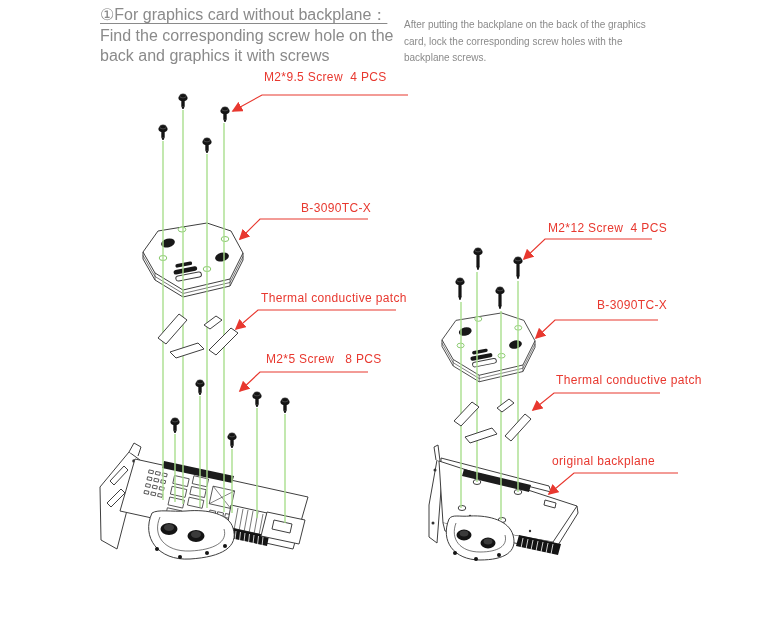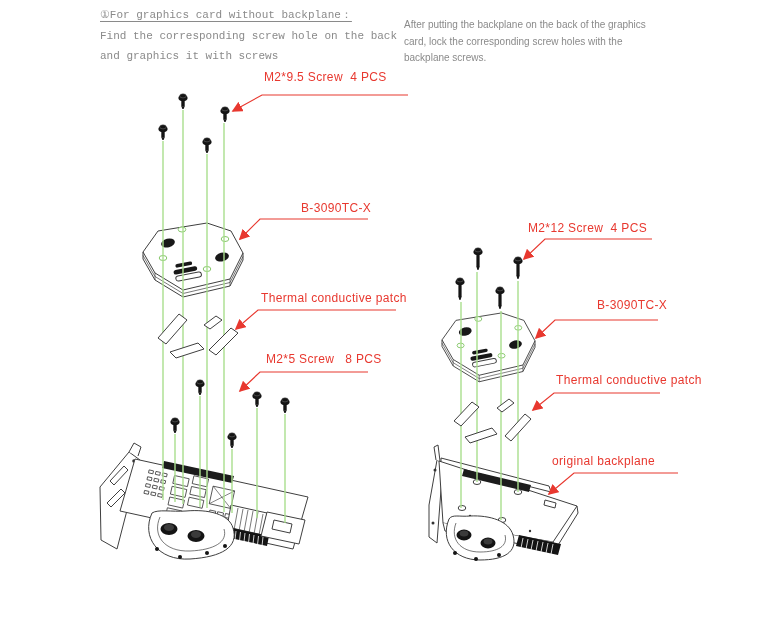--- a/index.html
+++ b/index.html
@@ -3,21 +3,21 @@
 <meta charset="utf-8">
 <style>
   html,body{margin:0;padding:0;background:#ffffff;}
   .canvas{
     position:relative;width:777px;height:622px;background:#ffffff;overflow:hidden;
     font-family:"Liberation Sans",sans-serif;
   }
   svg.art{position:absolute;left:0;top:0;}
   .instr{position:absolute;color:var(--text-gray,#8a8a8a);}
   .instr .hd{text-decoration:underline;text-underline-offset:3px;text-decoration-thickness:1px;}
-  .instr-left{left:100px;top:5px;width:302px;font-size:11px;line-height:20px;font-family:Liberation Mono, monospace;}
+  .instr-left{left:100px;top:5px;width:302px;font-size:16px;line-height:20px;}
   .instr-right{left:404px;top:3px;width:262px;font-size:13.5px;line-height:19px;}
   .instr-left .bd{margin-top:1px;}
   .instr-right .bd{font-size:10px;line-height:16.5px;margin-top:14px;}
   .callout{
     position:absolute;color:var(--callout-red,#e8382f);
     font-size:12px;letter-spacing:.35px;white-space:pre;
   }
 </style>
 </head>
 <body>
@@ -242,18 +242,18 @@
   </div>
 
   <div class="instr instr-right">
     <div class="bd">After putting the backplane on the back of the graphics card, lock the corresponding screw holes with the backplane screws.</div>
   </div>
 
   <div class="callout" style="left:264px;top:70px">M2*9.5 Screw  4 PCS</div>
   <div class="callout" style="left:301px;top:201px">B-3090TC-X</div>
   <div class="callout" style="left:261px;top:291px">Thermal conductive patch</div>
   <div class="callout" style="left:266px;top:352px">M2*5 Screw   8 PCS</div>
-  <div class="callout" style="left:528px;top:221px">M2*12 Screw  4 PCS</div>
+  <div class="callout" style="left:548px;top:221px">M2*12 Screw  4 PCS</div>
   <div class="callout" style="left:597px;top:298px">B-3090TC-X</div>
   <div class="callout" style="left:556px;top:373px">Thermal conductive patch</div>
   <div class="callout" style="left:552px;top:454px">original backplane</div>
 
 </div>
 
 </body></html>

